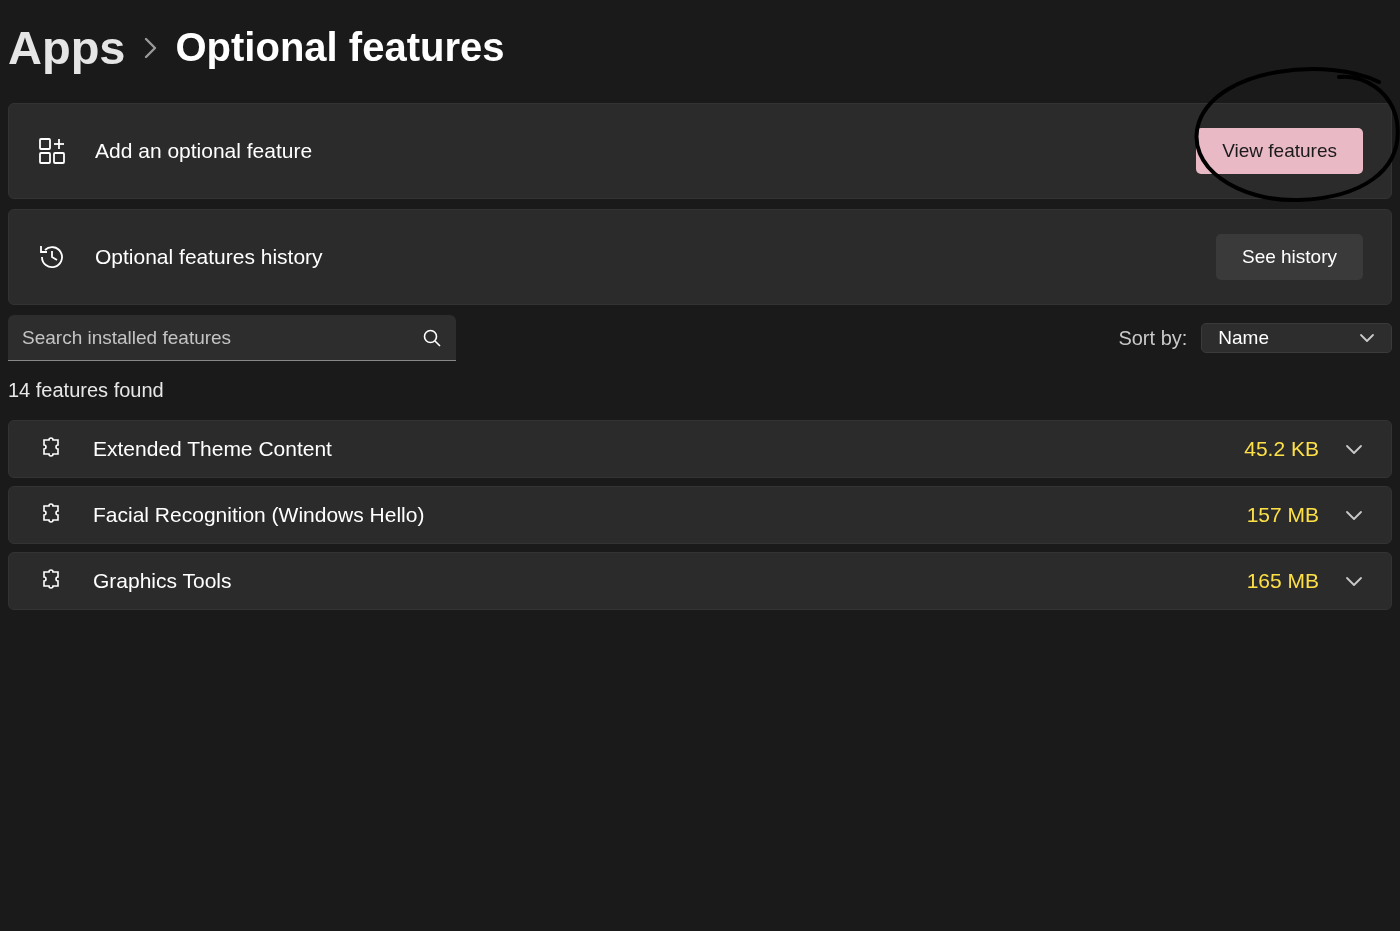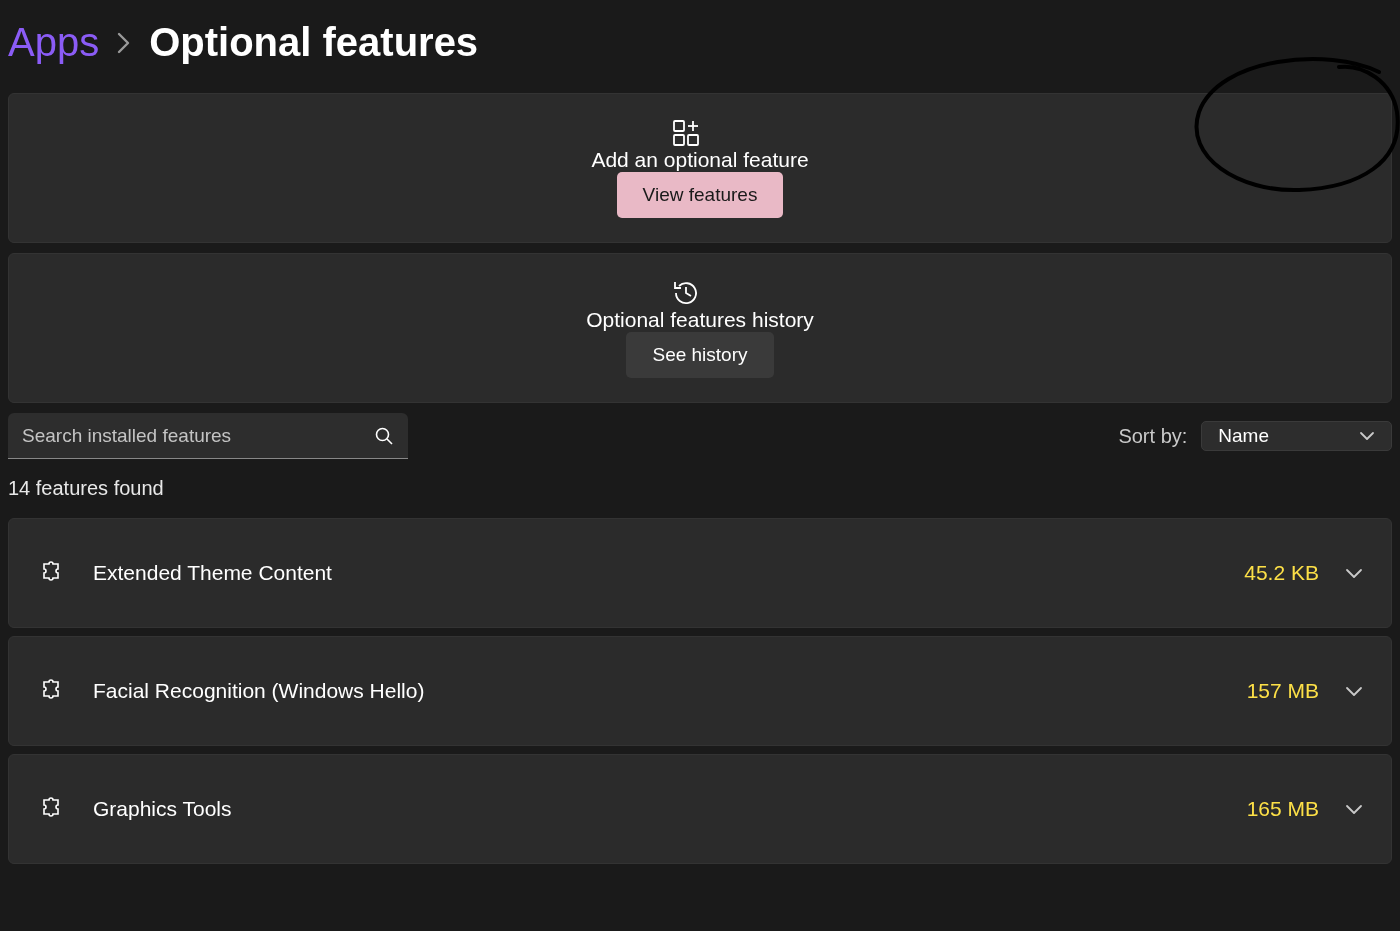--- a/index.html
+++ b/index.html
@@ -15,23 +15,23 @@
     padding: 20px 8px 8px 8px;
   }
   
   .breadcrumb {
     display: flex;
     align-items: center;
     gap: 18px;
     margin-bottom: 28px;
   }
   .bc-parent {
-    font-size: 40px;
-    font-weight: 400;
-    color: #8b5cf6;
+    font-size: 47px;
+    font-weight: 700;
+    color: #e5e5e5;
     cursor: pointer;
   }
   .bc-chevron {
     color: #9a9a9a;
     display:flex;align-items:center;
   }
   .bc-current {
     font-size: 40px;
     font-weight: 600;
     color: #ffffff;
@@ -39,21 +39,20 @@
   
   .card {
     background: #2b2b2b;
     border: 1px solid #333;
     border-radius: 6px;
     padding: 24px 28px;
     display: flex;
     align-items: center;
     margin-bottom: 10px;
     position: relative;
-    flex-direction: column;
   }
   .card .icon-slot {
     width: 30px;
     height: 30px;
     display:flex;align-items:center;justify-content:center;
     margin-right: 28px;
     color:#ffffff;
   }
   .card-label {
     font-size: 21px;
@@ -100,21 +99,21 @@
     align-items:center;
     justify-content:space-between;
     margin-bottom: 18px;
   }
   .search-wrap {
     display:flex;
     align-items:center;
     background:#2d2d2d;
     border-radius:6px 6px 0 0;
     border-bottom:1px solid #888;
-    width:400px;
+    width:448px;
     height:46px;
     padding:0 14px;
   }
   .search-wrap input {
     flex:1;
     background:transparent;
     border:none;
     outline:none;
     color:#fff;
     font-size:19px;
@@ -145,21 +144,21 @@
   .count-line {
     font-size:20px;
     color:#e8e8e8;
     margin-bottom:18px;
   }
   
   .feature-row {
     background:#2b2b2b;
     border:1px solid #333;
     border-radius:6px;
-    padding:40px 28px;
+    padding:14px 28px;
     display:flex;
     align-items:center;
     margin-bottom:8px;
     cursor:pointer;
   }
   .feature-row .puz {
     width:28px;height:28px;display:flex;align-items:center;justify-content:center;
     margin-right:28px;color:#fff;
   }
   .feature-name { font-size:21px; color:#fff; flex:1; }

